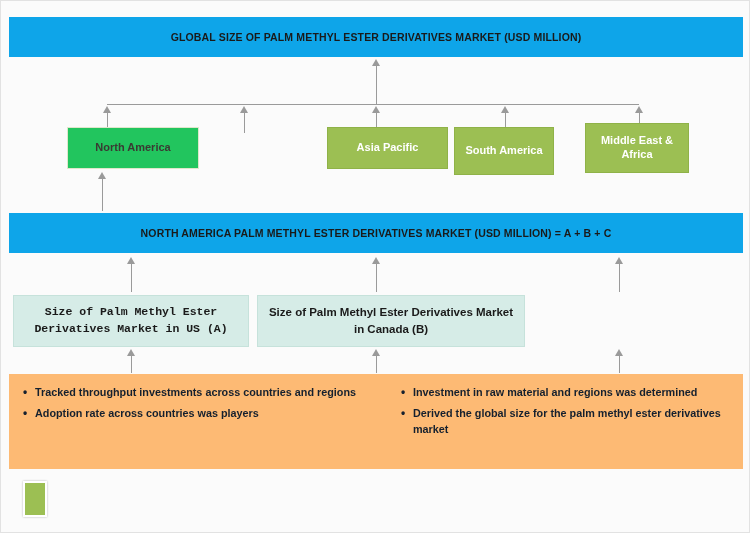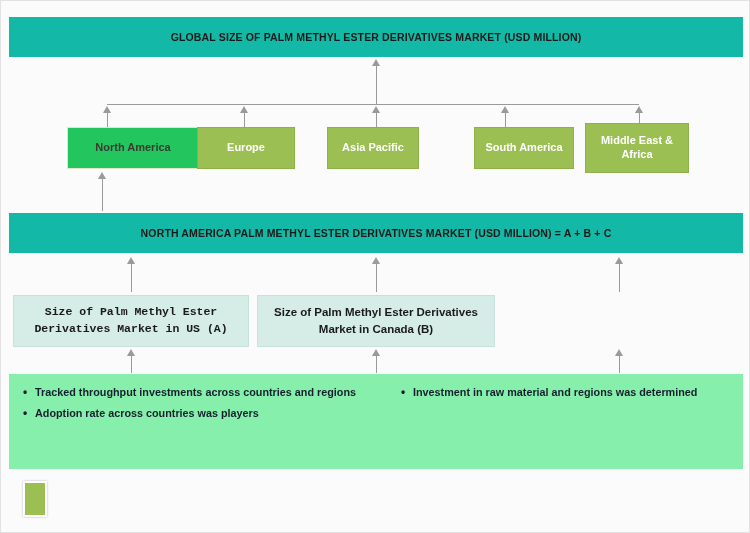--- a/index.html
+++ b/index.html
@@ -13,21 +13,21 @@
     height:533px;
     background:#fbfbfb;
     border:1px solid #e2e2e2;
     box-sizing:border-box;
     overflow:hidden;
   }
 
   
   .banner{
     position:absolute;
-    background:#14b8a6;
+    background:#0ea5e9;
     display:flex;
     align-items:center;
     justify-content:center;
     text-align:center;
     color:#1a1a1a;
     font-weight:bold;
     font-size:10.5px;
     letter-spacing:.15px;
   }
   #global-banner{ left:8px; top:16px; width:734px; height:40px; }
@@ -71,21 +71,21 @@
     color:#1a1a1a;
     line-height:1.45;
     padding:0 10px;
   }
 
   
   #bullet-panel{
     position:absolute;
     left:8px; top:373px;
     width:734px; height:95px;
-    background:#86efac;
+    background:#fdba74;
     box-sizing:border-box;
     display:flex;
   }
   .bullet-col{
     box-sizing:border-box;
     padding:10px 6px 0 14px;
   }
   .bullet-col.left{ width:378px; }
   .bullet-col.right{ width:356px; }
   .bullet{
@@ -168,29 +168,26 @@
   <div class="vline" style="left:504px; top:112px; height:20px;"></div>
   <div class="arrowhead" style="left:499.5px; top:105px;"></div>
 
   <div class="vline" style="left:638px; top:112px; height:20px;"></div>
   <div class="arrowhead" style="left:633.5px; top:105px;"></div>
 
   <div class="region-box pale" style="left:66px; top:126px; width:132px; height:42px;">
     <span>North America</span>
   </div>
 
-  <div class="region-box green" style="left:196px; top:126px; width:98px; height:42px;">
-    <span>Europe</span>
-  </div>
-
-  <div class="region-box green" style="left:326px; top:126px; width:92px; height:42px;">
+
+  <div class="region-box green" style="left:326px; top:126px; width:121px; height:42px;">
     <span>Asia Pacific</span>
   </div>
 
-  <div class="region-box green" style="left:473px; top:126px; width:100px; height:42px;">
+  <div class="region-box green" style="left:453px; top:126px; width:100px; height:48px;">
     <span>South America</span>
   </div>
 
   <div class="region-box green" style="left:584px; top:122px; width:104px; height:50px;">
     <span>Middle East &amp; Africa</span>
   </div>
 
   <div class="vline" style="left:101px; top:178px; height:32px;"></div>
   <div class="arrowhead" style="left:96.5px; top:171px;"></div>
 
@@ -202,41 +199,42 @@
   <div class="vline" style="left:375px; top:263px; height:28px;"></div>
   <div class="arrowhead" style="left:370.5px; top:256px;"></div>
 
   <div class="vline" style="left:618px; top:263px; height:28px;"></div>
   <div class="arrowhead" style="left:613.5px; top:256px;"></div>
 
   <div class="country-box" style="left:12px; top:294px; width:236px; height:52px;font-family:Liberation Mono, monospace;">
     <span>Size of Palm Methyl Ester Derivatives Market in US (A)</span>
   </div>
 
-  <div class="country-box" style="left:256px; top:294px; width:238px; height:52px;">
+  <div class="country-box" style="left:256px; top:294px; width:268px; height:52px;">
     <span>Size of Palm Methyl Ester Derivatives Market in Canada (B)</span>
   </div>
 
 
   <div class="vline" style="left:130px; top:355px; height:17px;"></div>
   <div class="arrowhead" style="left:125.5px; top:348px;"></div>
 
   <div class="vline" style="left:375px; top:355px; height:17px;"></div>
   <div class="arrowhead" style="left:370.5px; top:348px;"></div>
 
   <div class="vline" style="left:618px; top:355px; height:17px;"></div>
   <div class="arrowhead" style="left:613.5px; top:348px;"></div>
 
   <div id="bullet-panel">
     <div class="bullet-col left">
       <div class="bullet">Tracked throughput investments across countries and regions</div>
       <div class="bullet">Adoption rate across countries was players</div>
     </div>
     <div class="bullet-col right">
       <div class="bullet">Investment in raw material and regions was determined</div>
+      <div class="bullet">Derived the global size for the palm methyl ester derivatives market</div>
     </div>
   </div>
 
   <div id="legend">
     <div id="legend-swatch"></div>
   </div>
 
 </div>
 
 </body></html>

